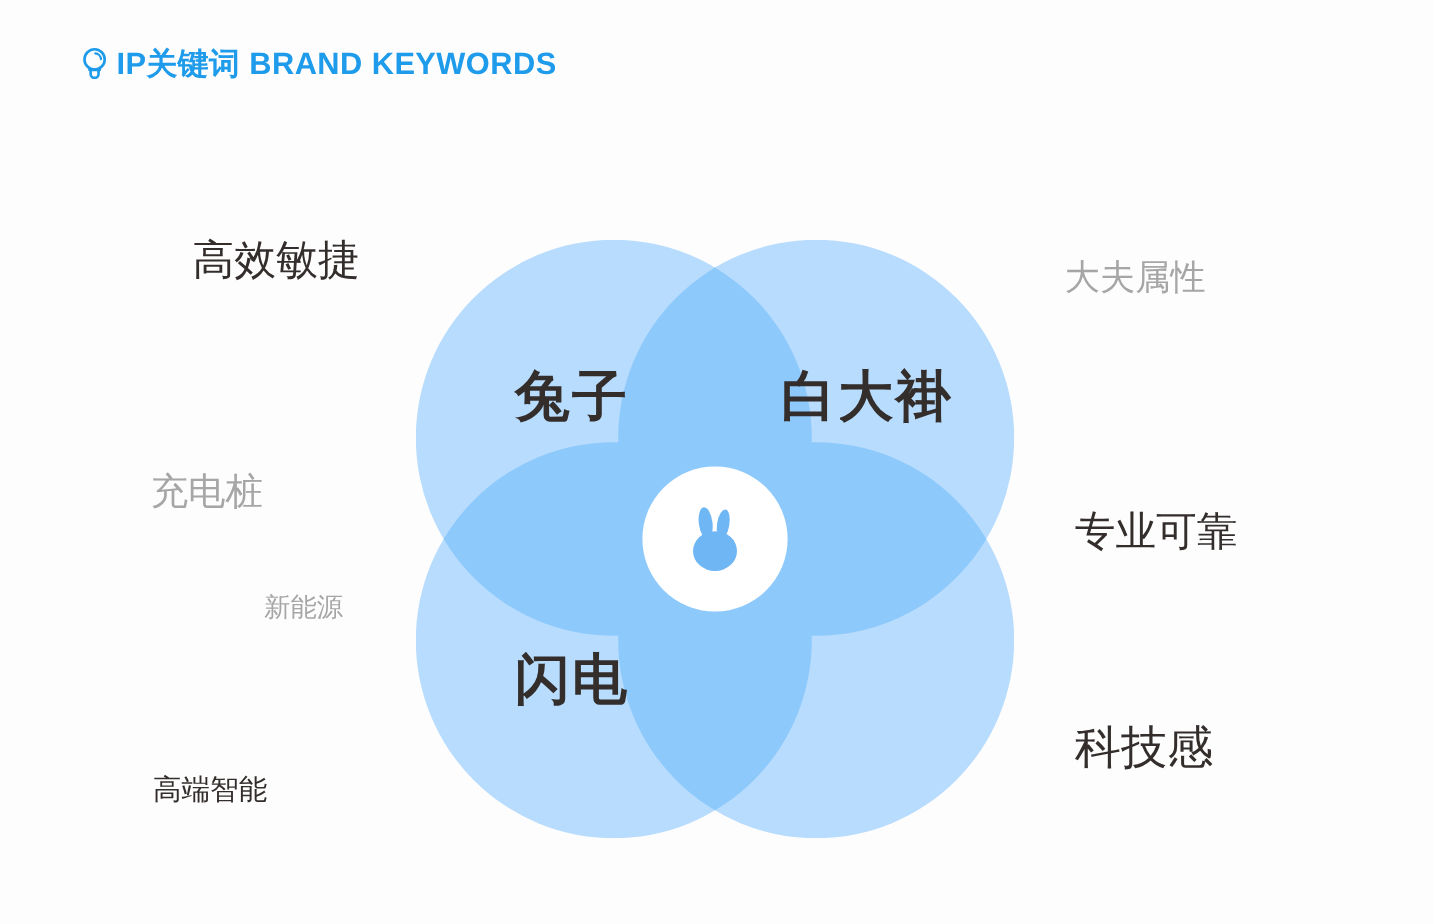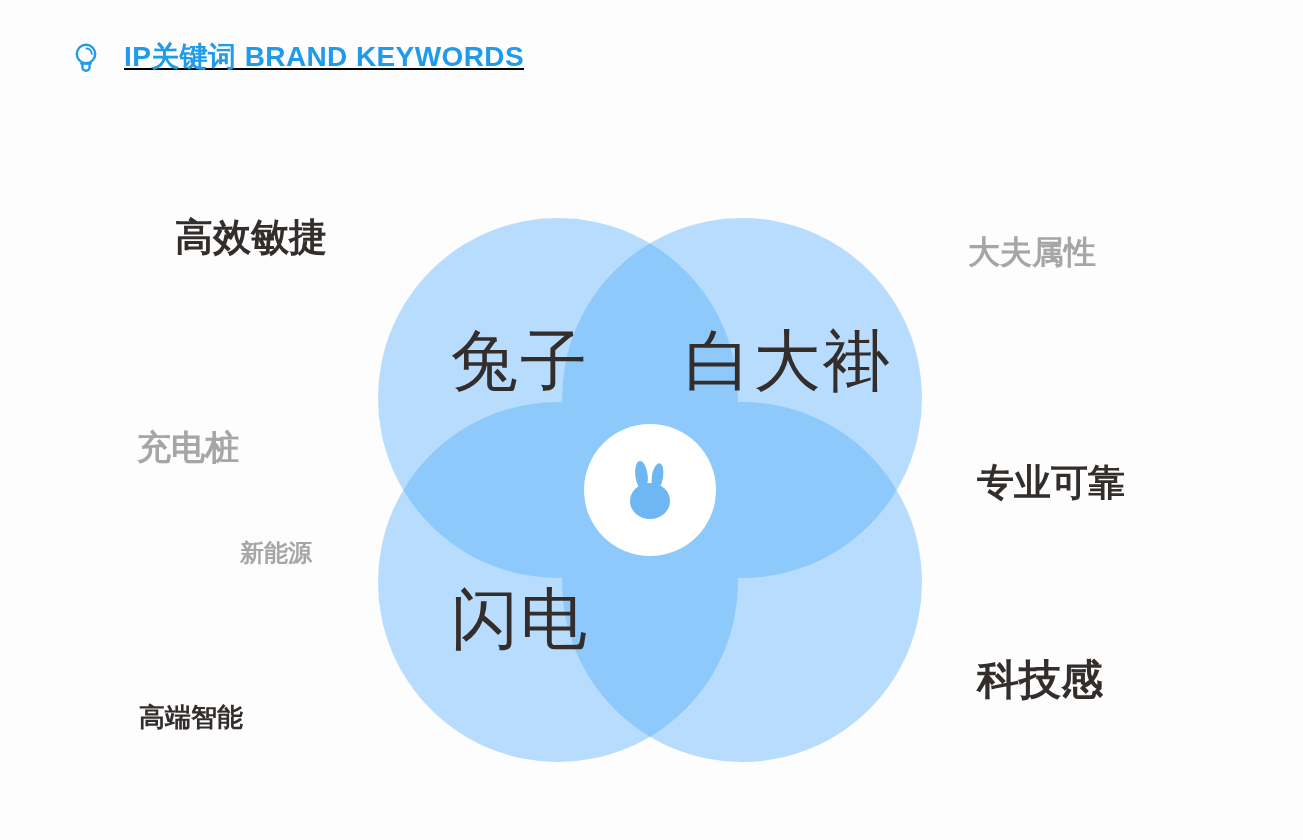--- a/index.html
+++ b/index.html
@@ -14,23 +14,22 @@
     overflow: hidden;
     position: relative;
   }
 
   
   .header {
     position: absolute;
     left: 72px;
     top: 42px;
     display: flex;
-    align-items: center;
-    gap: 24px;
-    text-decoration: underline;
+    align-items: flex-end;
+    gap: 6px;
   }
   .bulb-icon {
     width: 28px;
     height: 30px;
     flex: 0 0 auto;
     display: block;
   }
   .header-title {
     font-size: 28px;
     font-weight: 700;
@@ -61,22 +60,22 @@
     top: 0;
     width: 544px;
     height: 544px;
     display: block;
   }
 
   
   .circle-label {
     position: absolute;
     color: #332e2c;
-    font-weight: 400;
-    font-size: 67px;
+    font-weight: 700;
+    font-size: 50px;
     line-height: 1;
     white-space: nowrap;
     transform: translate(-50%, -50%);
     letter-spacing: 2px;
   }
   .lbl-tl { left: 142px; top: 142px; }
   .lbl-tr { left: 410px; top: 142px; }
   .lbl-bl { left: 142px; top: 400px; }
   .lbl-br { left: 410px; top: 400px; }
 
@@ -99,21 +98,21 @@
     width: 58px;
     height: 62px;
     display: block;
   }
 
   
   .kw {
     position: absolute;
     white-space: nowrap;
     line-height: 1;
-    font-weight: 700;
+    font-weight: 400;
     text-align: center;
   }
   .kw.dark  { color: #332e2c; }
   .kw.muted { color: #a6a6a6; }
 </style>
 </head>
 <body>
 
 <div class="header">
   <span class="bulb-holder">

